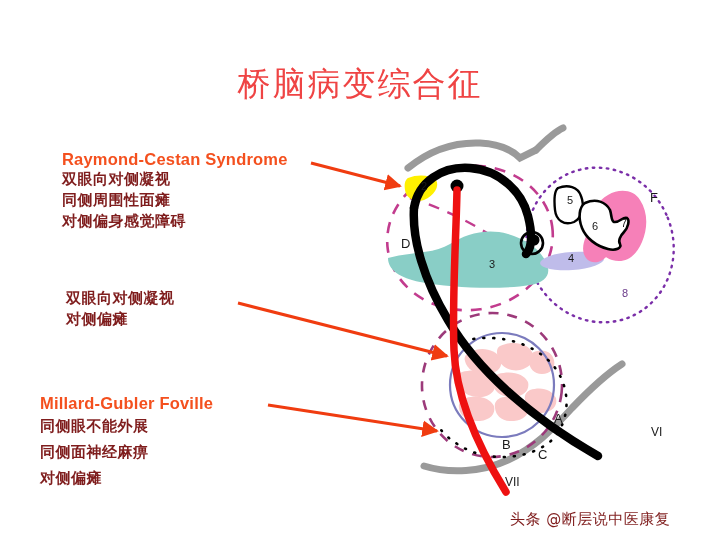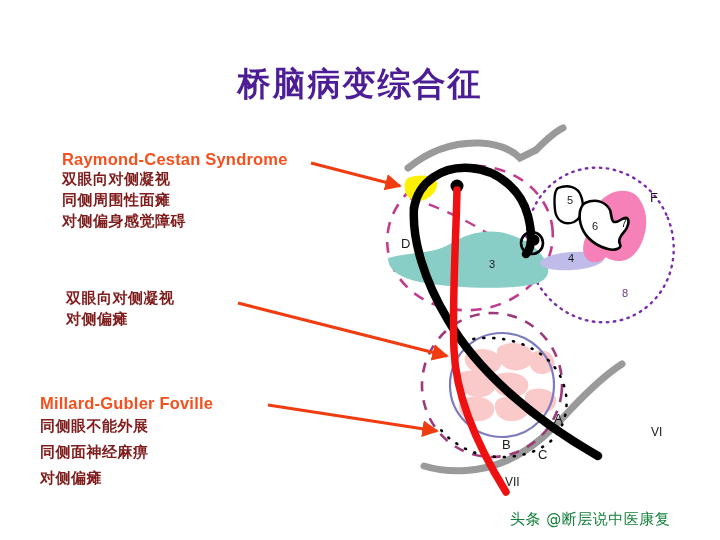--- a/index.html
+++ b/index.html
@@ -20,22 +20,22 @@
     width: 720px;
     height: 540px;
     background: #ffffff;
   }
   #title {
     position: absolute;
     left: 0; top: 62px;
     width: 720px;
     text-align: center;
     font-size: 33px;
-    font-weight: bold;
-    color: #4c1d95;
+    font-weight: normal;
+    color: #ef4444;
     letter-spacing: 2px;
     font-family: "DejaVu Sans", sans-serif;
     white-space: nowrap;
   }
   .syn-block {
     position: absolute;
   }
   .syn-title {
     font-size: 16.5px;
     font-weight: bold;
@@ -61,21 +61,21 @@
     position: absolute;
     left: 0; top: 0;
     width: 720px; height: 540px;
     pointer-events: none;
   }
   #watermark {
     position: absolute;
     left: 510px;
     top: 510px;
     font-size: 15px;
-    color: #15803d;
+    color: #7f1d1d;
     font-family: "DejaVu Sans", sans-serif;
     white-space: nowrap;
     letter-spacing: 0.5px;
   }
 </style>
 </head>
 <body>
 
 <div id="slide">
 

